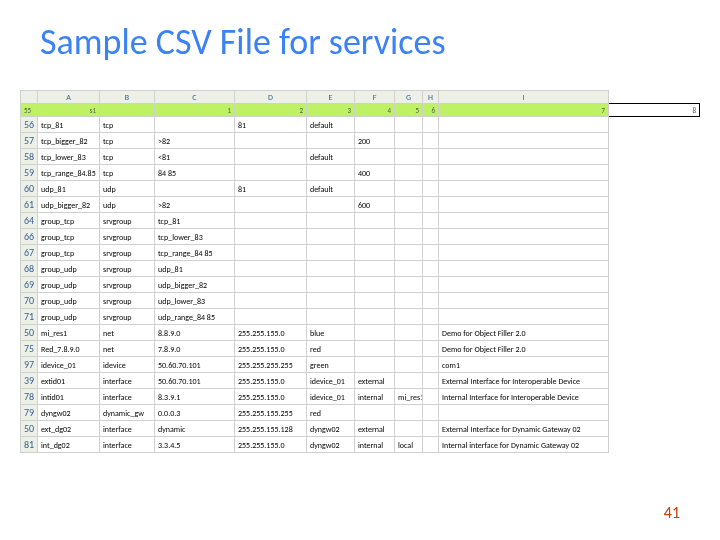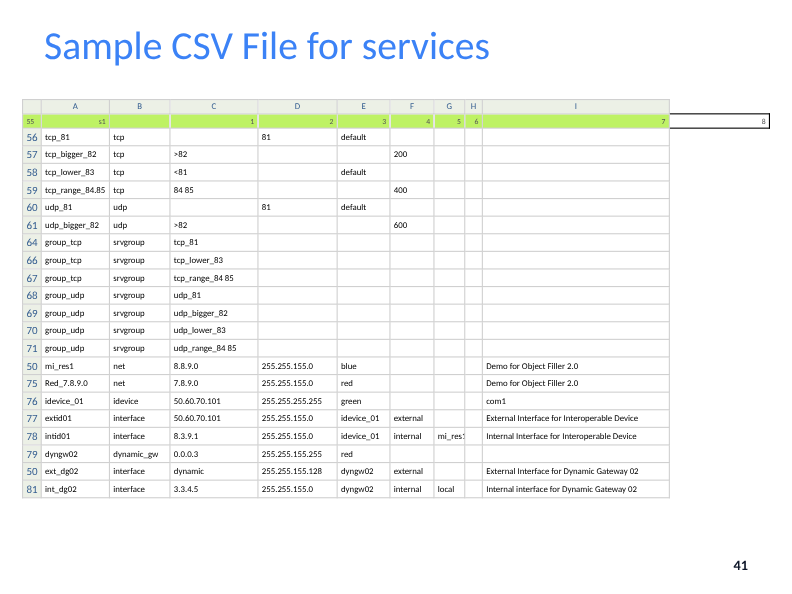--- a/index.html
+++ b/index.html
@@ -70,23 +70,22 @@
   col.c-d { width: 72px; }
   col.c-e { width: 48px; }
   col.c-f { width: 40px; }
   col.c-g { width: 28px; }
   col.c-h { width: 16px; }
   col.c-i { width: 170px; }
   .pagenum {
     position: absolute;
     bottom: 18px;
     right: 40px;
-    font-size: 13px;
-    color: #0f172a;
-    font-weight: bold;
+    font-size: 16px;
+    color: #c2410c;
   }
 </style>
 </head>
 <body>
 
 <div class="title">Sample CSV File for services</div>
 
 <div class="sheet-wrap">
   <table>
     <colgroup>
@@ -303,33 +302,33 @@
           <td>net</td>
           <td>7.8.9.0</td>
           <td>255.255.155.0</td>
           <td>red</td>
           <td></td>
           <td></td>
           <td></td>
           <td>Demo for Object Filler 2.0</td>
         </tr>
         <tr>
-          <td class="rowhead">76</td>
+          <td class="rowhead">97</td>
           <td>idevice_01</td>
           <td>idevice</td>
           <td>50.60.70.101</td>
           <td>255.255.255.255</td>
           <td>green</td>
           <td></td>
           <td></td>
           <td></td>
           <td>com1</td>
         </tr>
         <tr>
-          <td class="rowhead">77</td>
+          <td class="rowhead">39</td>
           <td>extid01</td>
           <td>interface</td>
           <td>50.60.70.101</td>
           <td>255.255.155.0</td>
           <td>idevice_01</td>
           <td>external</td>
           <td></td>
           <td></td>
           <td>External Interface for Interoperable Device</td>
         </tr>

